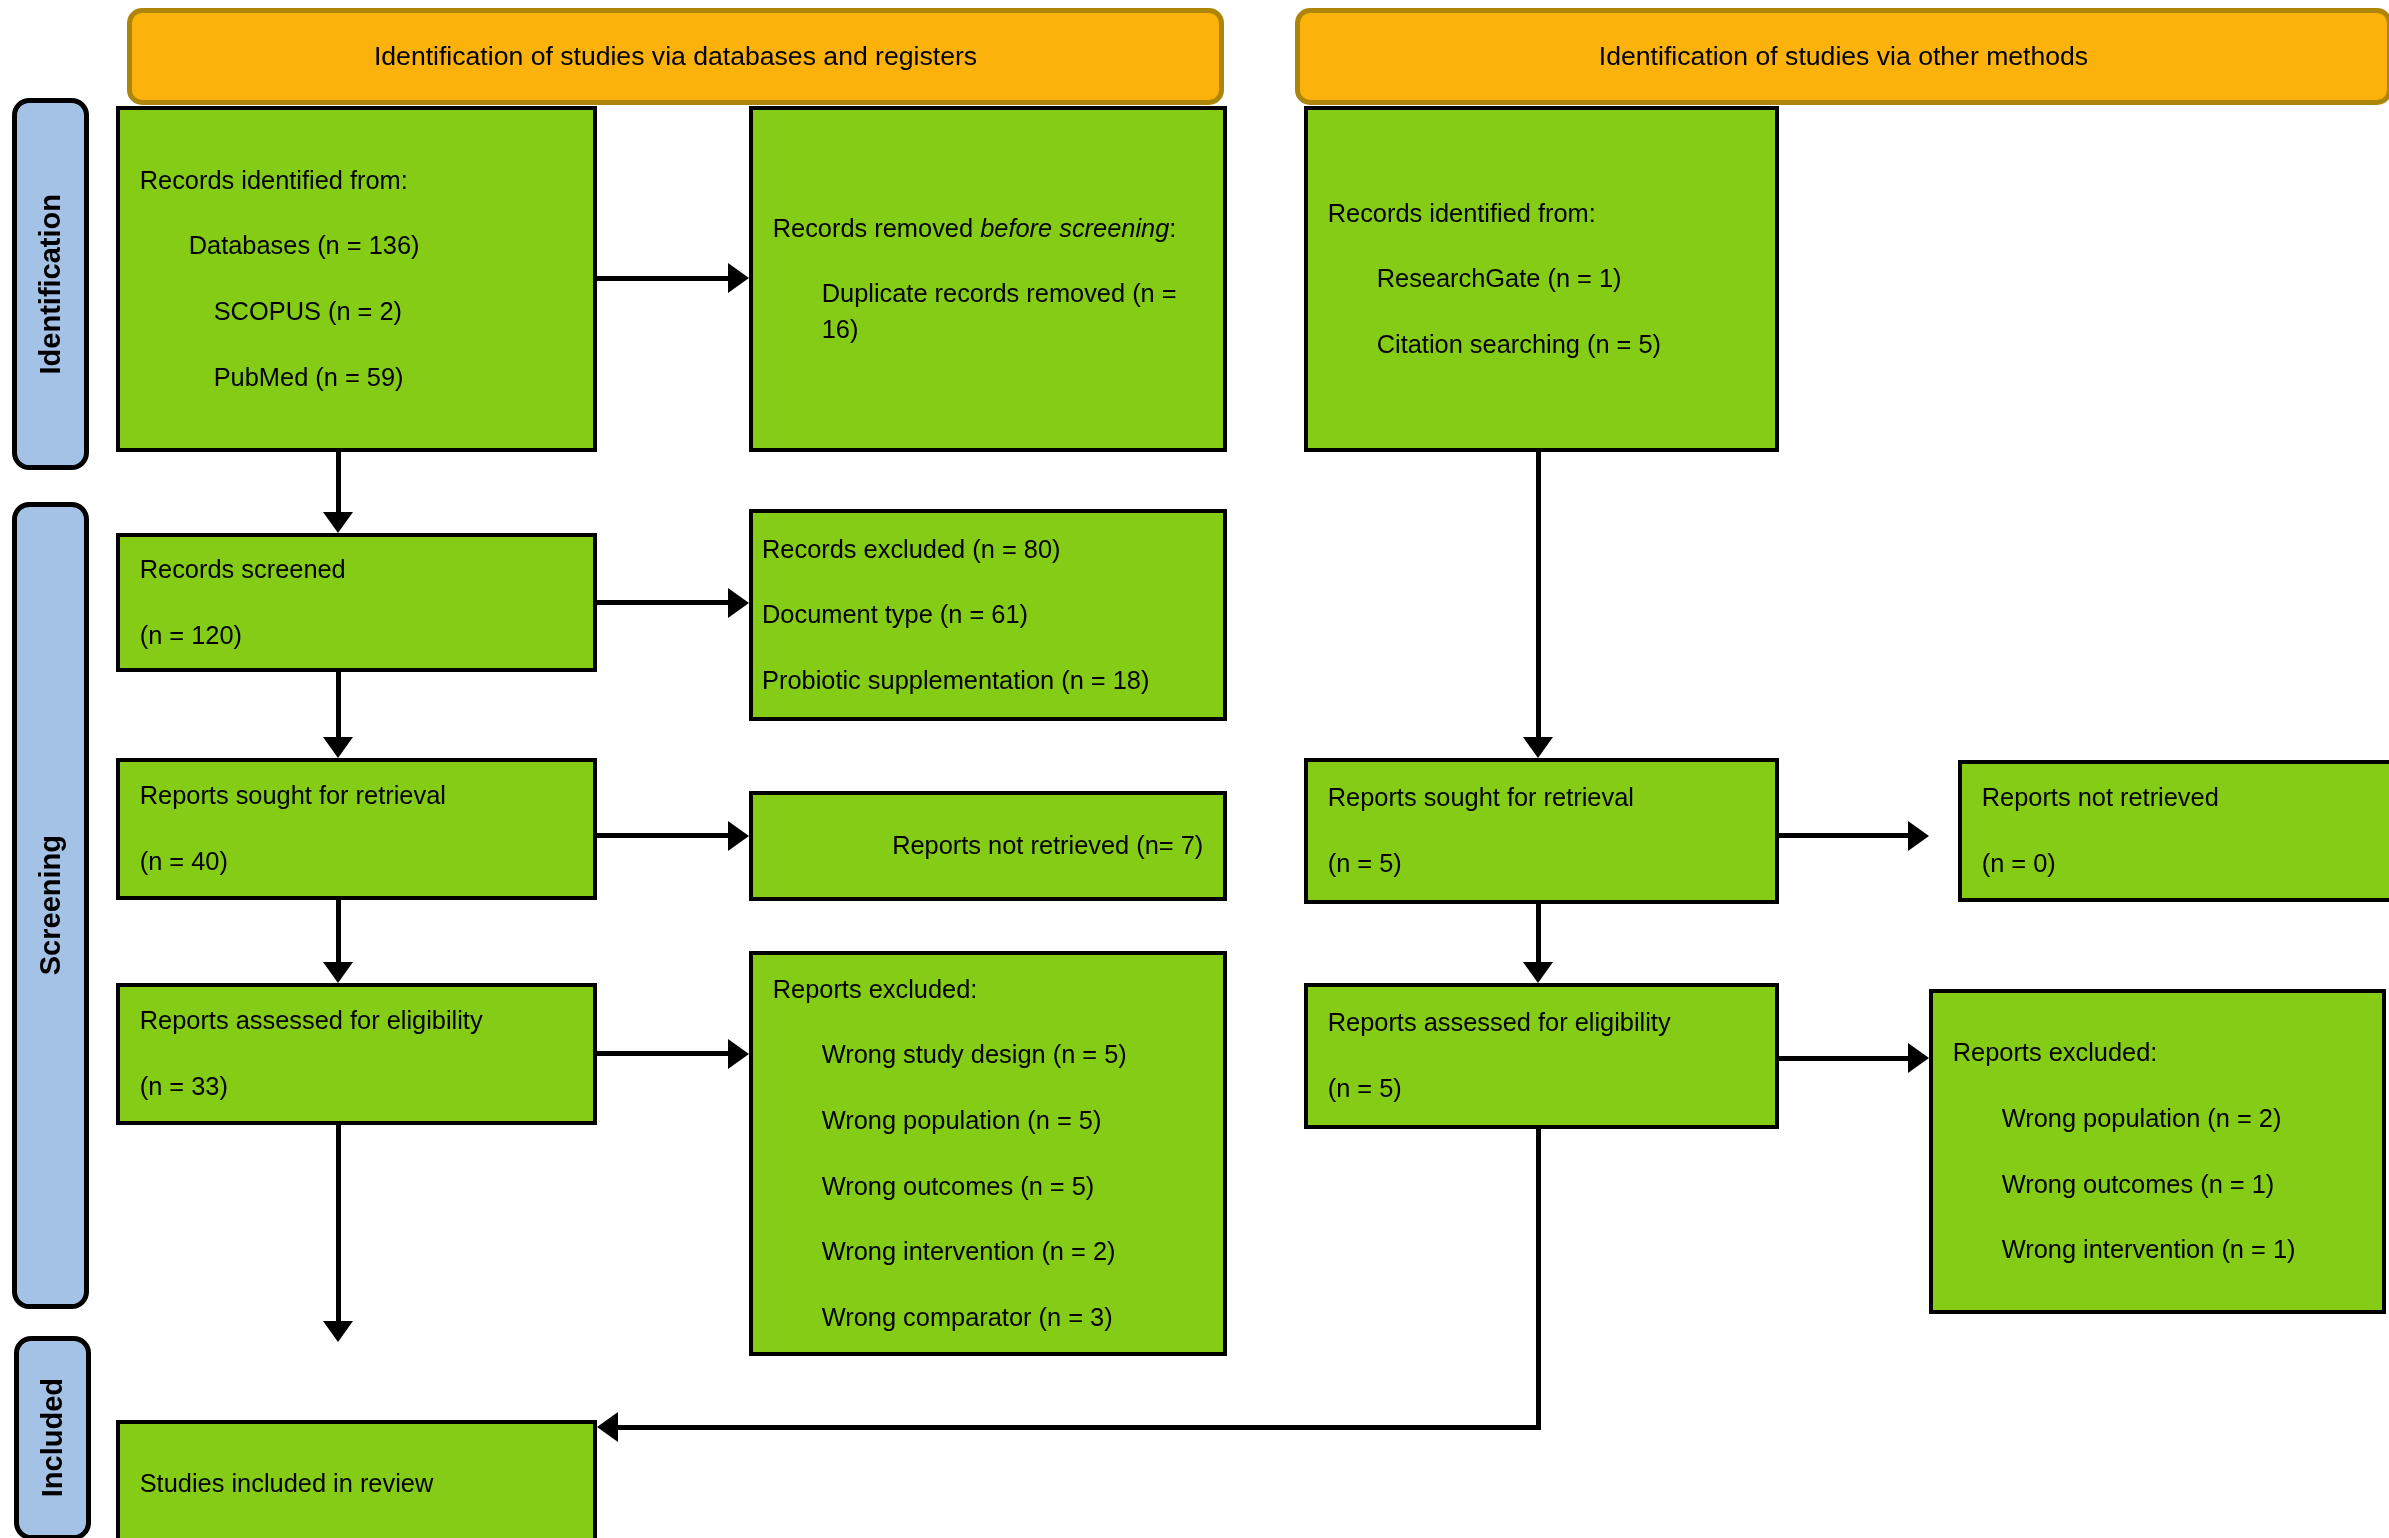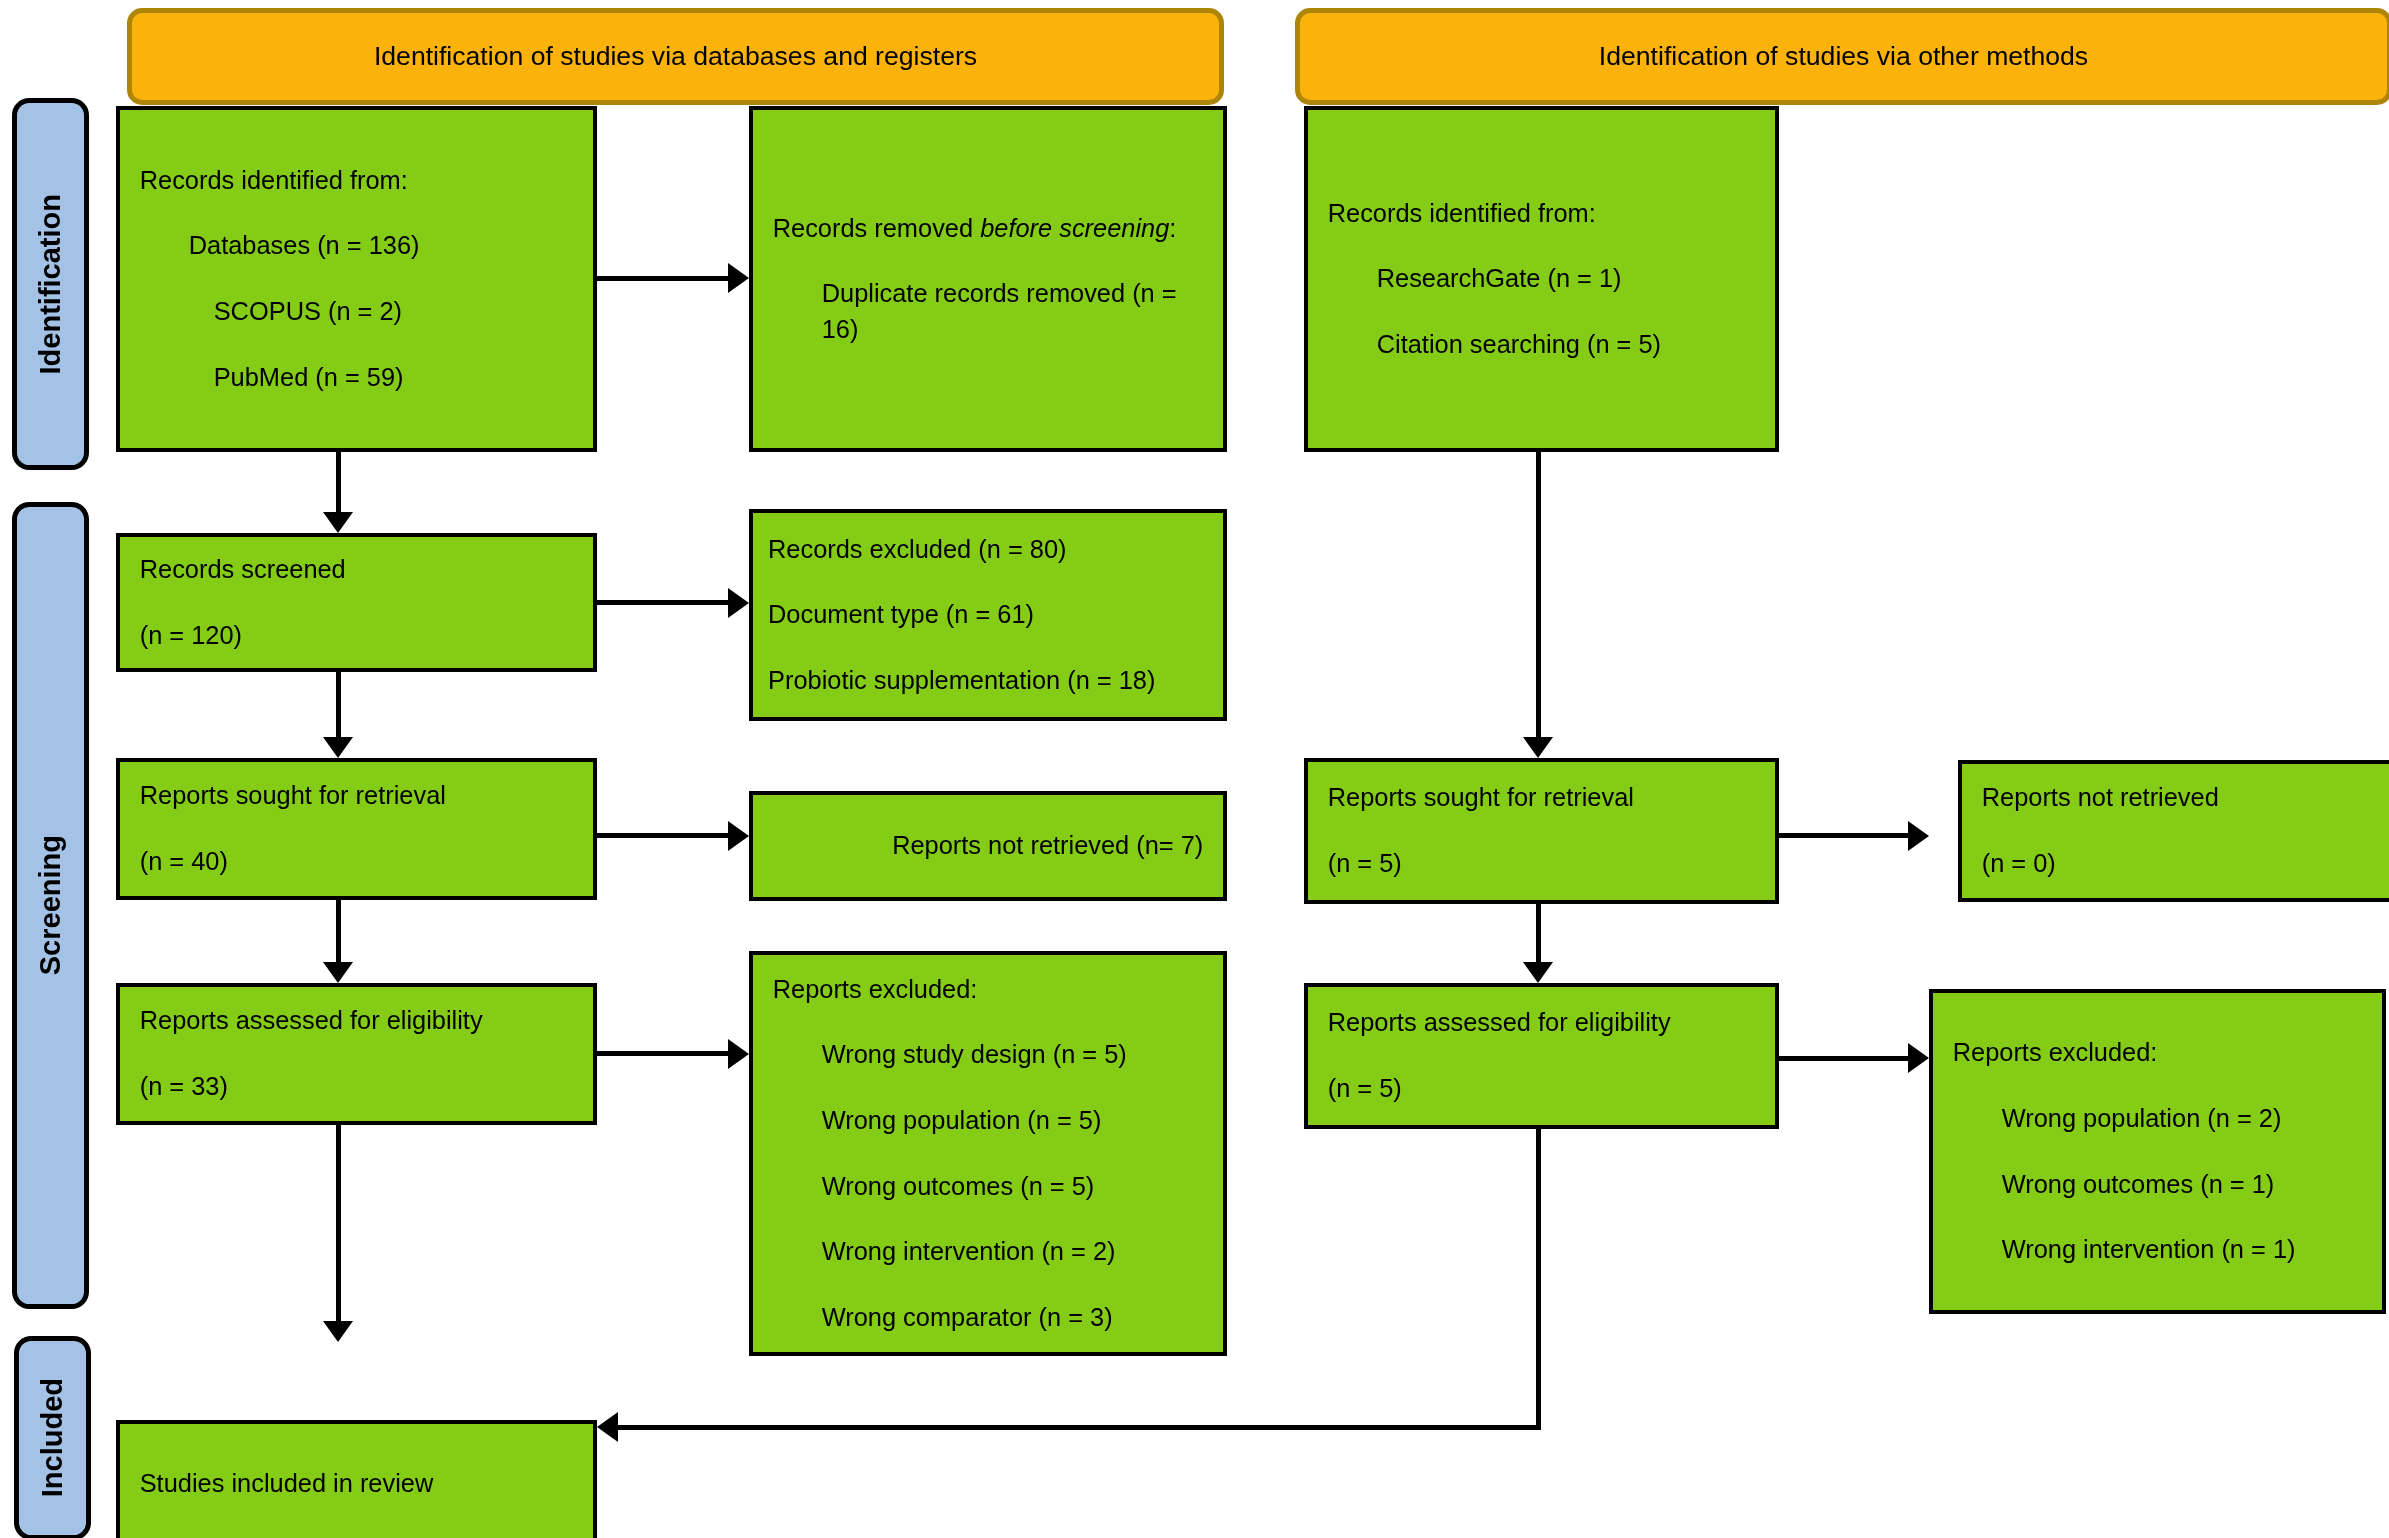--- a/index.html
+++ b/index.html
@@ -17,21 +17,21 @@
         font-weight:bold;font-size:29px;}
   .side span{writing-mode:vertical-rl;transform:rotate(180deg);white-space:nowrap;}
 
   
   .box{position:absolute;background:#84cc16;border:4px solid #000;box-sizing:border-box;
        display:flex;flex-direction:column;justify-content:center;
        font-size:25.4px;line-height:1.4;padding:0 19.7px;}
   .box p{margin:15px 0;}
   .box .i1{padding-left:49px;}
   .box .i2{padding-left:74px;}
-  .box.tight{padding:0 15px;}
+  .box.tight{padding:0 9px;}
 
   
   .line{position:absolute;background:#000;}
   .head-down{position:absolute;width:0;height:0;
              border-left:15px solid transparent;border-right:15px solid transparent;
              border-top:21px solid #000;}
   .head-right{position:absolute;width:0;height:0;
               border-top:15px solid transparent;border-bottom:15px solid transparent;
               border-left:21px solid #000;}
   .head-left{position:absolute;width:0;height:0;

